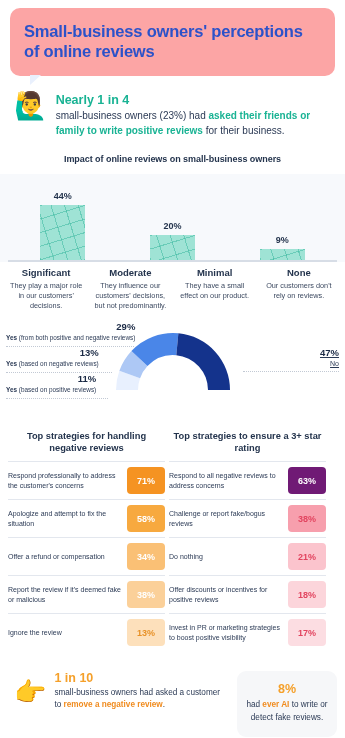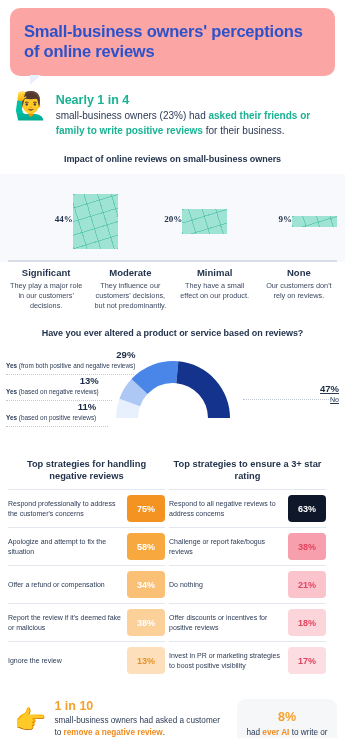--- a/index.html
+++ b/index.html
@@ -34,21 +34,21 @@
   .stat-body{font-size:10px;line-height:1.45;color:#2b3a55;}
   .hl-green{color:#19b394;font-weight:bold;}
 
   
   .section-title{
     text-align:center;font-size:9px;font-weight:bold;color:#24344d;
     margin:16px 12px 0 12px;letter-spacing:-0.05px;
   }
   .chartband{background:#f7f9fc;margin-top:10px;padding:8px 0 0 0;}
   .bars{display:flex;align-items:flex-end;height:78px;padding:0 8px;}
-  .barcol{flex:1 1 0;display:flex;flex-direction:row;align-items:center;justify-content:flex-end;height:100%;font-family:Liberation Serif, serif;}
+  .barcol{flex:1 1 0;display:flex;flex-direction:column;align-items:center;justify-content:flex-end;height:100%;}
   .barval{font-size:9px;font-weight:bold;color:#24344d;margin-bottom:4px;}
   .bar{
     width:45px;
     background-color:#9fe3d5;
     background-image:
       repeating-linear-gradient(73deg, rgba(60,185,160,.55) 0 1px, rgba(0,0,0,0) 1px 13px),
       repeating-linear-gradient(163deg, rgba(60,185,160,.55) 0 1px, rgba(0,0,0,0) 1px 13px);
   }
   .axis{height:2px;background:#d7dde6;margin:0 8px;}
   .labels{display:flex;padding:0 4px;margin-top:5px;}
@@ -148,21 +148,20 @@
       <div class="labcol">
         <div class="lab-h">Minimal</div>
         <div class="lab-d">They have a small effect on our product.</div>
       </div>
       <div class="labcol">
         <div class="lab-h">None</div>
         <div class="lab-d">Our customers don't rely on reviews.</div>
       </div>
     </div>
 
-  <div class="section-title" style="margin-top:18px">Have you ever altered a product or service based on reviews?</div>
 
   <div class="gauge-wrap">
     <svg class="gsvg" width="130" height="70" viewBox="0 0 130 70">
       <g id="gaugearcs">
           <path d="M 8 66 A 57 57 0 0 1 11.369796169609153 46.691938546018385 L 32.069173086602106 54.144172791414796 A 35 35 0 0 0 30 66 Z" fill="#e8f0fe"></path>
           <path d="M 11.369796169609153 46.691938546018385 A 57 57 0 0 1 23.44878823697956 26.980814962064727 L 39.48609804025061 42.04085129249589 A 35 35 0 0 0 32.069173086602106 54.144172791414796 Z" fill="#adc8f5"></path>
           <path d="M 23.44878823697956 26.980814962064727 A 57 57 0 0 1 70.36417385915533 9.25296801762444 L 68.29379096614801 31.155331238892202 A 35 35 0 0 0 39.48609804025061 42.04085129249589 Z" fill="#4a86e8"></path>
           <path d="M 70.36417385915533 9.25296801762444 A 57 57 0 0 1 122 65.99999999999999 L 100 65.99999999999999 A 35 35 0 0 0 68.29379096614801 31.155331238892202 Z" fill="#14338c"></path>
         </g>
     </svg>
@@ -180,32 +179,32 @@
     <div class="glabel" style="left:6px;top:32px;">
       <div class="gl-pct">13%</div>
       <div class="gl-sub"><b>Yes</b><span> (based on negative reviews)</span></div>
     </div>
 
     <div class="glabel" style="left:6px;top:58px;">
       <div class="gl-pct">11%</div>
       <div class="gl-sub"><b>Yes</b><span> (based on positive reviews)</span></div>
     </div>
 
-    <div class="gright" style="top:40px;text-decoration:underline;">
+    <div class="gright" style="top:32px;text-decoration:underline;">
       <div class="gl-pct">47%</div>
       <div class="gl-sub">No</div>
     </div>
   </div>
 
   <div class="tables" id="tables">
       <div class="tbl">
         <div class="tbl-head">Top strategies for handling negative reviews</div>
         <div class="trow">
           <div class="tlabel">Respond professionally to address the customer's concerns</div>
-          <div class="tpill" style="background: rgb(245, 147, 34); color: rgb(255, 255, 255);">75%</div>
+          <div class="tpill" style="background: rgb(245, 147, 34); color: rgb(255, 255, 255);">71%</div>
         </div>
         <div class="trow">
           <div class="tlabel">Apologize and attempt to fix the situation</div>
           <div class="tpill" style="background: rgb(247, 169, 63); color: rgb(255, 255, 255);">58%</div>
         </div>
         <div class="trow">
           <div class="tlabel">Offer a refund or compensation</div>
           <div class="tpill" style="background: rgb(250, 192, 117); color: rgb(255, 255, 255);">34%</div>
         </div>
         <div class="trow">
@@ -214,21 +213,21 @@
         </div>
         <div class="trow">
           <div class="tlabel">Ignore the review</div>
           <div class="tpill" style="background: rgb(253, 224, 187); color: rgb(231, 145, 40);">13%</div>
         </div>
       </div>
       <div class="tbl">
         <div class="tbl-head">Top strategies to ensure a 3+ star rating</div>
         <div class="trow">
           <div class="tlabel">Respond to all negative reviews to address concerns</div>
-          <div class="tpill" style="background: #0f172a; color: rgb(255, 255, 255);">63%</div>
+          <div class="tpill" style="background: #701a75; color: rgb(255, 255, 255);">63%</div>
         </div>
         <div class="trow">
           <div class="tlabel">Challenge or report fake/bogus reviews</div>
           <div class="tpill" style="background: rgb(247, 159, 173); color: rgb(226, 68, 95);">38%</div>
         </div>
         <div class="trow">
           <div class="tlabel">Do nothing</div>
           <div class="tpill" style="background: rgb(251, 196, 205); color: rgb(226, 68, 95);">21%</div>
         </div>
         <div class="trow">

